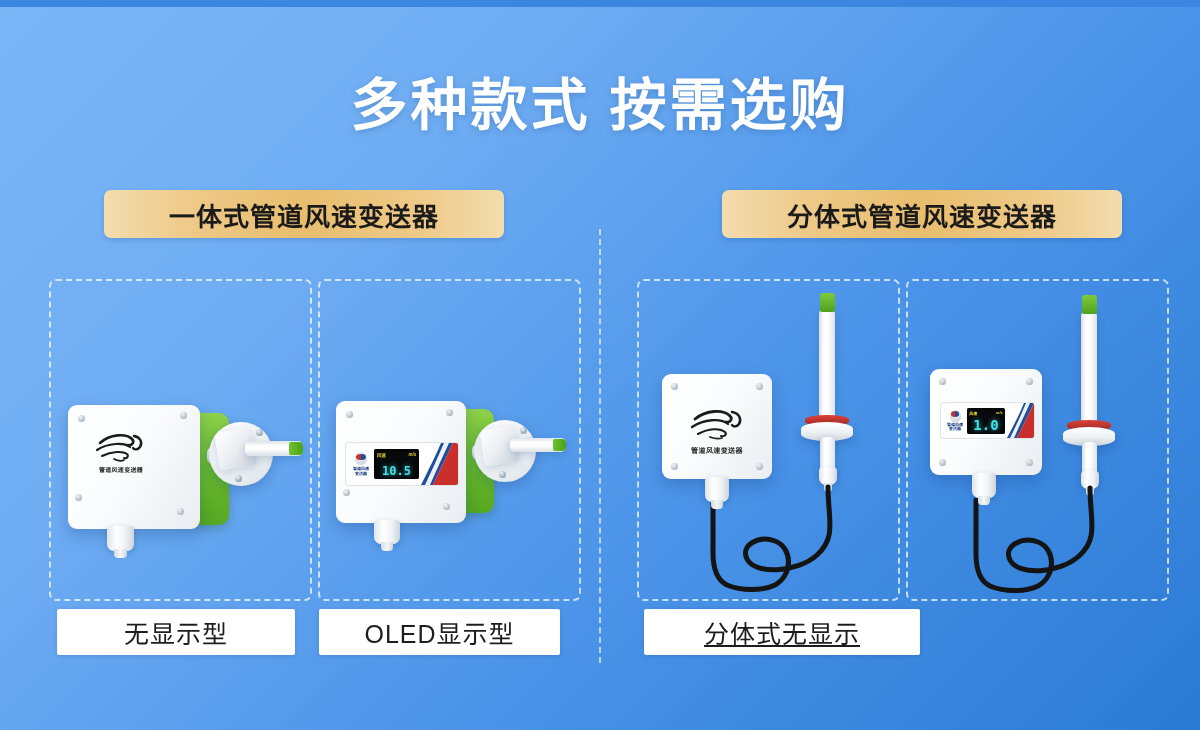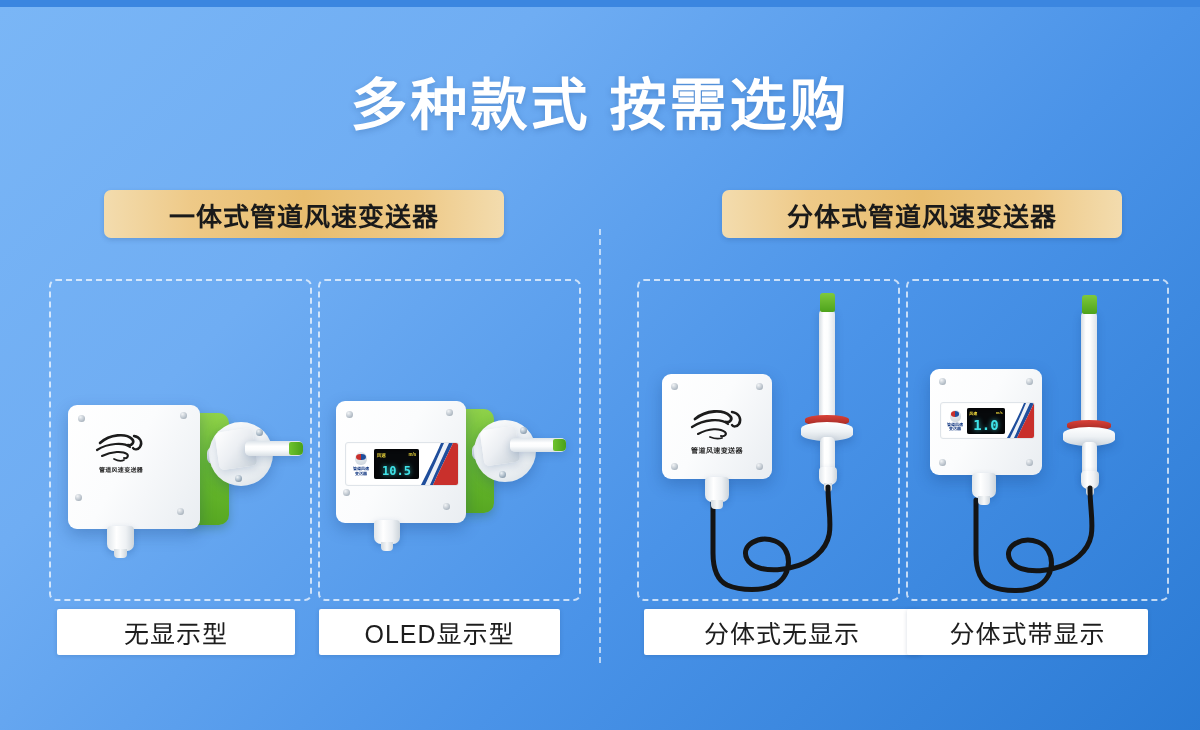--- a/index.html
+++ b/index.html
@@ -59,21 +59,21 @@
   .caption{
     position:absolute;top:602px;height:46px;
     background:#ffffff;border-radius:2px;
     display:flex;align-items:center;justify-content:center;
     color:#1d1d1d;font-size:25px;letter-spacing:1px;
     box-shadow:0 1px 4px rgba(10,40,90,.16);
     white-space:nowrap;
   }
   #cap-1{left:57px;width:238px;}
   #cap-2{left:319px;width:241px;}
-  #cap-3{left:644px;width:276px;}
+  #cap-3{left:644px;width:276px;text-decoration:underline;}
   #cap-4{left:907px;width:241px;}
 
   
   .product{position:absolute;}
 
   
   .enclosure{
     position:absolute;background:linear-gradient(120deg,#ffffff 0%,#fbfcfd 45%,#e9edf1 100%);
     border-radius:9px;
     box-shadow:0 6px 16px rgba(15,55,115,.28);
@@ -399,15 +399,14 @@
         </svg>
       </div>
     </div>
 
     <div class="gland" style="left:66px;top:194px;width:24px;height:25px;"></div>
   </div>
 
   <div class="caption" id="cap-2">OLED显示型</div>
   <div class="caption" id="cap-1">无显示型</div>
   <div class="caption" id="cap-3">分体式无显示</div>
-  <div class="caption" id="cap-4">分体式带显示</div>
 
 </div>
 
 </body></html>

